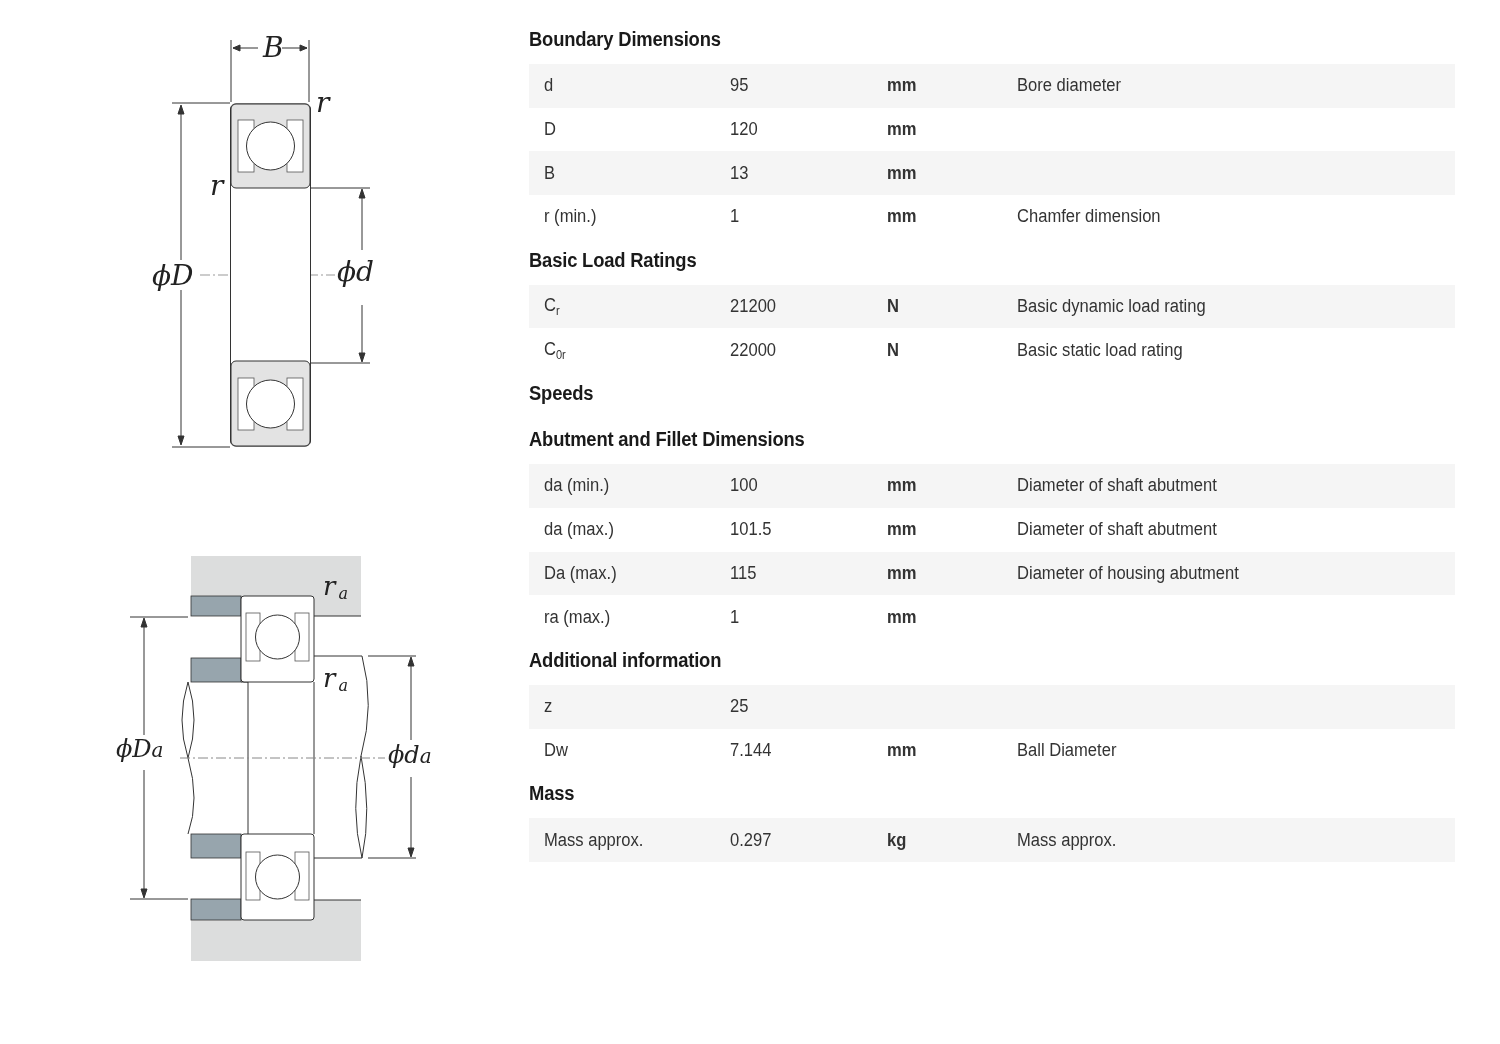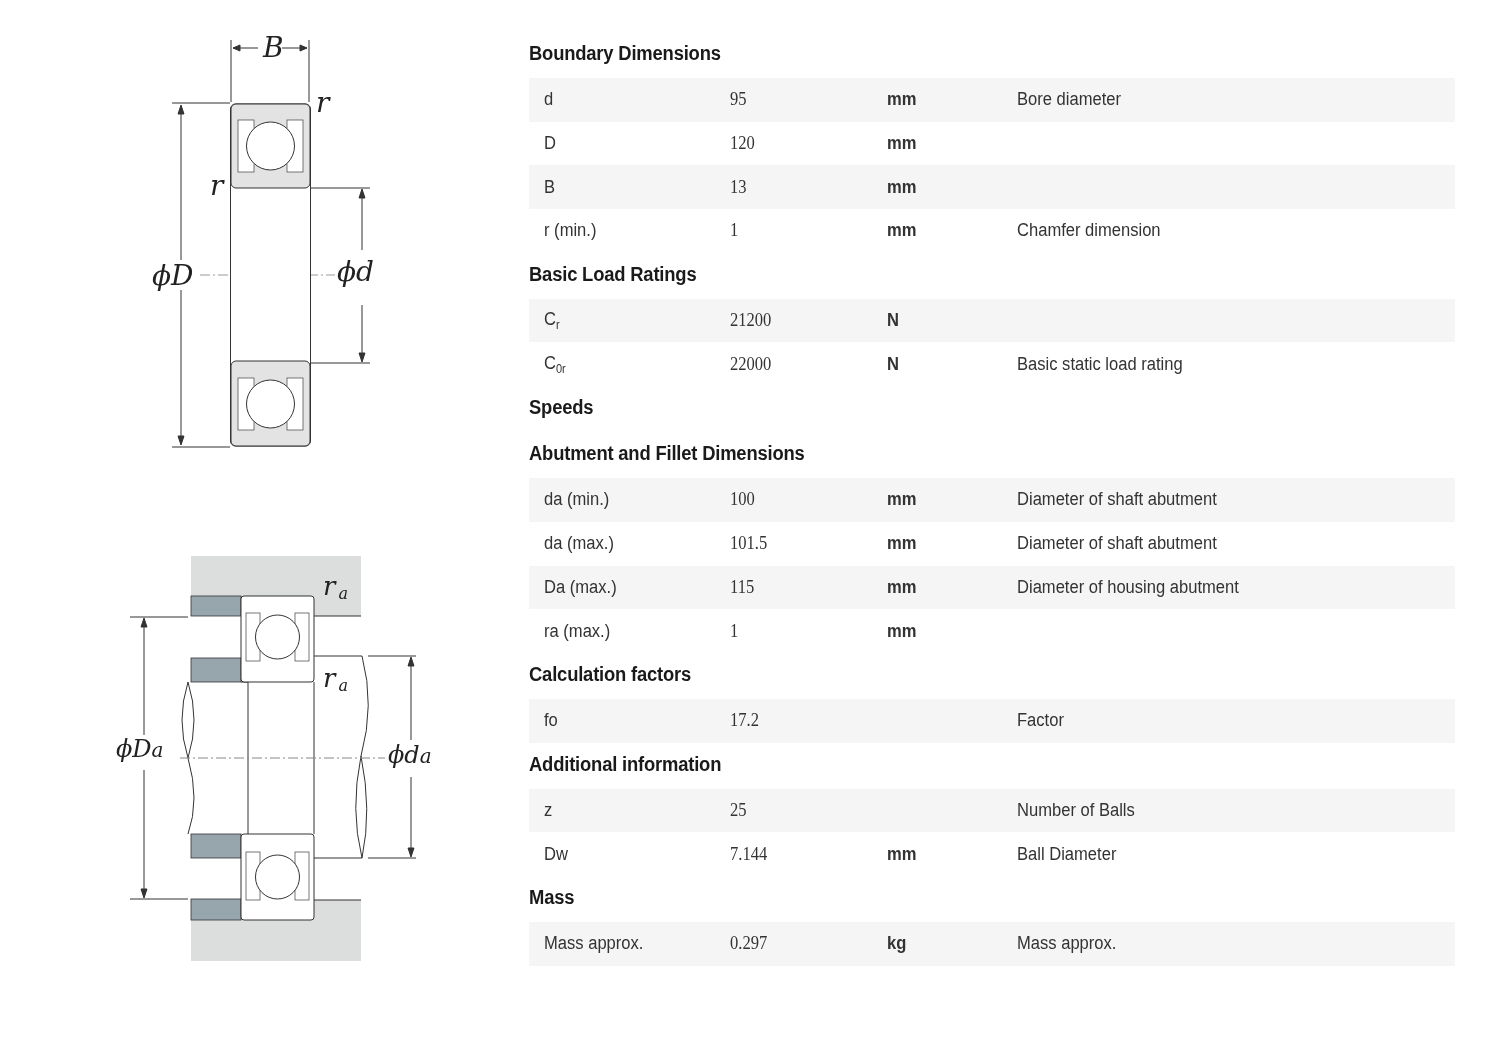--- a/index.html
+++ b/index.html
@@ -2,27 +2,27 @@
 <html><head>
 <meta charset="utf-8">
 <style>
   html, body { margin:0; padding:0; background:#ffffff; }
   body { width:1500px; height:1044px; position:relative; overflow:hidden;
          font-family:"Liberation Sans", sans-serif; color:#222; }
   .diagram { position:absolute; }
   #diag-top { left:130px; top:20px; width:280px; height:450px; }
   #diag-bot { left:100px; top:545px; width:360px; height:430px; }
   .dlabel { font-family:"DejaVu Serif", serif; font-style:italic; fill:#222; }
-  .specs { position:absolute; left:529px; top:36px; width:926px; }
+  .specs { position:absolute; left:529px; top:22px; width:926px; }
   .sec-title { font-weight:bold; font-size:20px; color:#1a1a1a; height:42px; line-height:34px;
                letter-spacing:-0.2px; transform:scaleX(0.92); transform-origin:left center; white-space:nowrap; }
   .row { display:flex; height:43.7px; align-items:center; font-size:18px; color:#333; }
   .row.alt { background:#f5f5f5; }
   .row .c1 { width:201px; padding-left:15px; box-sizing:border-box; }
-  .row .c2 { width:157px;font-family:Liberation Serif, serif; }
+  .row .c2 { width:157px; }
   .row .c3 { width:130px;font-weight:bold; }
   .row .c4 { flex:1;text-decoration:underline; }
   .row span.t { display:inline-block; transform:scaleX(0.92); transform-origin:left center; white-space:nowrap; }
   sub, sup { font-size:12px; }
   sub { vertical-align:-4px; }
   sup { vertical-align:7px; }
   .gap { height:4px; }
 </style>
 </head>
 <body>
@@ -160,20 +160,21 @@
         <div class="c4"><span class="t"><span>Chamfer dimension</span></span></div>
       </div>
       <div class="gap"></div>
     </div>
     <div>
       <div class="sec-title">Basic Load Ratings</div>
       <div class="row alt">
         <div class="c1"><span class="t"><span>C</span><sub>r</sub></span></div>
         <div class="c2"><span class="t"><span>21200</span></span></div>
         <div class="c3"><span class="t"><span>N</span></span></div>
+        <div class="c4"><span class="t"><span>Basic dynamic load rating</span></span></div>
       </div>
       <div class="row">
         <div class="c1"><span class="t"><span>C</span><sub>0r</sub></span></div>
         <div class="c2"><span class="t"><span>22000</span></span></div>
         <div class="c3"><span class="t"><span>N</span></span></div>
         <div class="c4"><span class="t"><span>Basic static load rating</span></span></div>
       </div>
       <div class="gap"></div>
     </div>
     <div>
@@ -201,36 +202,25 @@
         <div class="c4"><span class="t"><span>Diameter of housing abutment</span></span></div>
       </div>
       <div class="row">
         <div class="c1"><span class="t"><span>ra (max.)</span></span></div>
         <div class="c2"><span class="t"><span>1</span></span></div>
         <div class="c3"><span class="t"><span>mm</span></span></div>
       </div>
       <div class="gap"></div>
     </div>
     <div>
-      <div class="sec-title">Calculation factors</div>
-      <div class="row alt">
-        <div class="c1"><span class="t"><span>fo</span></span></div>
-        <div class="c2"><span class="t"><span>17.2</span></span></div>
-        <div class="c3"><span class="t"><span></span></span></div>
-        <div class="c4"><span class="t"><span>Factor</span></span></div>
-      </div>
-      <div class="gap"></div>
-    </div>
-    <div>
       <div class="sec-title">Additional information</div>
       <div class="row alt">
         <div class="c1"><span class="t"><span>z</span></span></div>
         <div class="c2"><span class="t"><span>25</span></span></div>
         <div class="c3"><span class="t"><span></span></span></div>
-        <div class="c4"><span class="t"><span>Number of Balls</span></span></div>
       </div>
       <div class="row">
         <div class="c1"><span class="t"><span>Dw</span></span></div>
         <div class="c2"><span class="t"><span>7.144</span></span></div>
         <div class="c3"><span class="t"><span>mm</span></span></div>
         <div class="c4"><span class="t"><span>Ball Diameter</span></span></div>
       </div>
       <div class="gap"></div>
     </div>
     <div>

